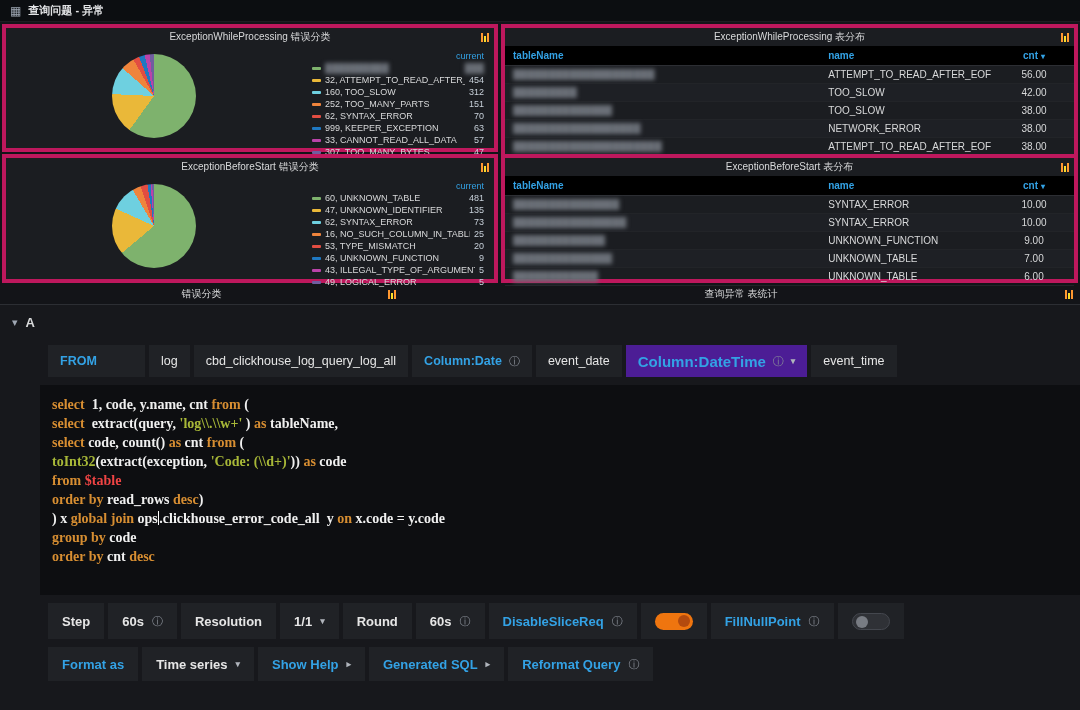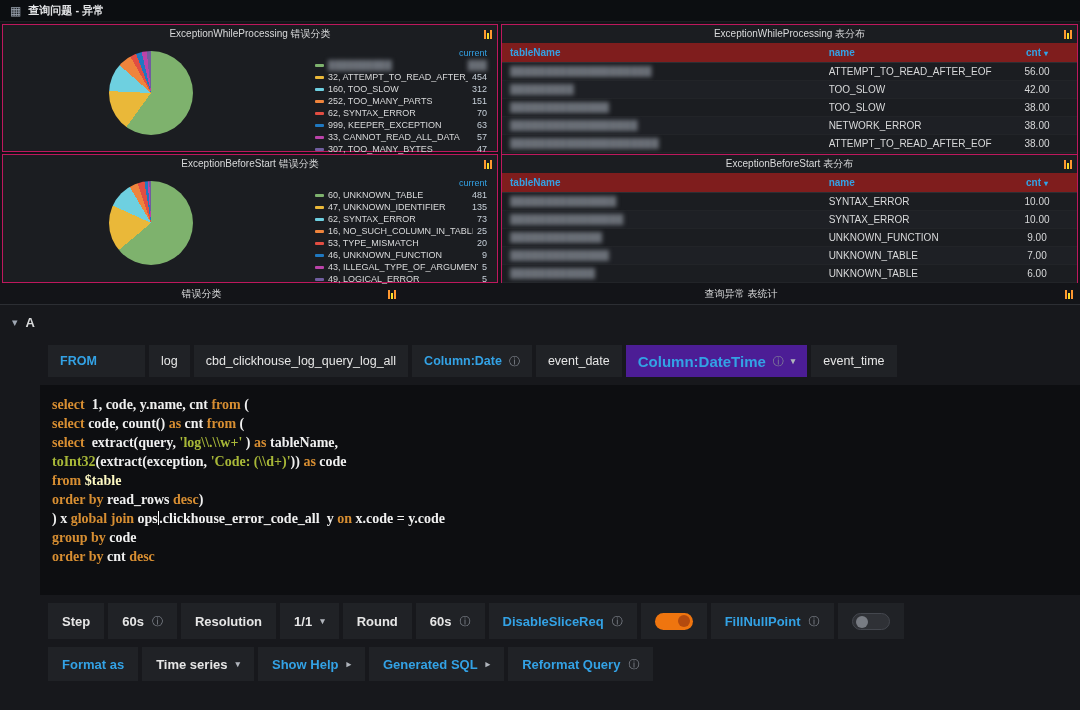--- a/index.html
+++ b/index.html
@@ -5,42 +5,42 @@
   *{margin:0;padding:0;box-sizing:border-box}
   html,body{width:1080px;height:710px;overflow:hidden}
   body{background:#131418;font-family:"Liberation Sans",sans-serif;color:#d8d9da;position:relative}
 
   
   .topbar{position:absolute;top:0;left:0;right:0;height:22px;background:#0c0e11;display:flex;align-items:center;gap:7px;padding:0 10px;border-bottom:1px solid #1c1e22}
   .topbar .grid-icon{color:#9fa7b3;font-size:12px;line-height:1}
   .topbar-title{font-size:11px;font-weight:bold;color:#e3e4e6}
 
   
-  .panel{position:absolute;background:#1b1d21;border:1px solid #be185d}
+  .panel{position:absolute;background:#1b1d21;border:4px solid #be185d}
   .panel-header{height:18px;display:flex;align-items:center;justify-content:center;position:relative}
   .panel-title{font-size:10px;color:#d8d9da}
   .mini-icon{position:absolute;right:5px;top:4px;display:flex;align-items:flex-end;gap:1px;height:10px;cursor:pointer}
   .mini-icon i{display:block;width:2px}
   .mini-icon i:nth-child(1){height:9px;background:#ff9830}
   .mini-icon i:nth-child(2){height:6px;background:#fade2a}
   .mini-icon i:nth-child(3){height:9px;background:#ff9830}
 
   
   .pie-body{display:flex;align-items:flex-start;padding:4px 10px 0 106px}
   .pie{width:84px;height:84px;border-radius:50%;flex:none;margin-top:4px}
   .legend{margin-left:auto;width:172px;font-size:9px;line-height:12px}
   .legend-header{text-align:right;color:#33a2e5;height:12px}
   .legend-item{display:flex;align-items:center;gap:4px;height:12px}
   .legend-swatch{width:9px;height:3px;border-radius:1px;flex:none}
   .legend-label{color:#d8d9da;white-space:nowrap;overflow:hidden}
   .legend-value{margin-left:auto;color:#c7d0d9}
   .blurred{filter:blur(2px);color:#6a6f77 !important}
 
   
-  .thead{display:flex;align-items:center;height:20px;padding:0 8px;background:#7f1d1d;border-bottom:1px solid #2c2e33}
+  .thead{display:flex;align-items:center;height:20px;padding:0 8px;background:#000000;border-bottom:1px solid #2c2e33}
   .th{font-size:10px;font-weight:bold;color:#33a2e5}
   .sort-caret{color:#33a2e5;font-size:8px;margin-left:3px}
   .trow{display:flex;align-items:center;height:18px;padding:0 8px;border-bottom:1px solid #222428;font-size:10px;color:#d8d9da}
   .trow:nth-child(even){background:#1e2025}
   .c-table{width:57%;overflow:hidden;white-space:nowrap}
   .c-name{flex:1;overflow:hidden;white-space:nowrap}
   .c-cnt{width:64px;text-align:center}
 
   
   .row-header{position:absolute;height:16px;display:flex;align-items:center;justify-content:center;font-size:10px;color:#d8d9da;cursor:pointer}
@@ -58,21 +58,21 @@
   .seg.blue{color:#33a2e5;font-weight:bold}
   .seg.wide{min-width:97px}
   .seg.active{background:#4c1d95;font-size:15px}
   .info{color:#8a8f98;font-size:11px;font-weight:normal;font-style:normal}
   .dd-caret{color:#b0b5bc;font-size:9px}
 
   .sql-box{margin-top:8px;background:#0d0e11;padding:10px 12px;height:210px;font-family:Liberation Serif, serif;font-size:14px;font-weight:bold;line-height:19px;cursor:text}
   .sql-line{white-space:pre}
   .tok-p{color:#f0f0f0}
   .tok-k{color:#d78e32}
-  .tok-v{color:#fef9c3}
+  .tok-v{color:#ef4444}
   .tok-s{color:#a8b838}
   .tok-f{color:#a8b838}
   .caret-blink{display:inline-block;width:1.5px;height:14px;background:#ffffff;vertical-align:-2px}
 
   .ctl-row{display:flex;gap:4px;margin:8px 0 0 8px}
   .ctl{height:36px;background:#202226;display:flex;align-items:center;gap:8px;padding:0 14px;font-size:13px;font-weight:bold;color:#e6e6e6;white-space:nowrap;cursor:pointer}
   .ctl.blue{color:#33a2e5}
   .ctl-row.format .ctl{height:34px}
   .toggle{width:38px;height:17px;border-radius:9px;position:relative;display:inline-block}
   .toggle .knob{position:absolute;top:2.5px;width:12px;height:12px;border-radius:50%}
@@ -339,22 +339,22 @@
           <span class="info">ⓘ</span>
           <span class="dd-caret">▾</span>
         </div>
       <div class="seg">
           <span>event_time</span>
         </div>
     </div>
 
     <div class="sql-box">
         <div class="sql-line"><span class="tok-k">select</span><span class="tok-p">  1, code, y.name, cnt </span><span class="tok-k">from</span><span class="tok-p"> (</span></div>
+        <div class="sql-line"><span class="tok-k">select</span><span class="tok-p">  extract(query, </span><span class="tok-s">'log\\.\\w+'</span><span class="tok-p"> ) </span><span class="tok-k">as</span><span class="tok-p"> tableName,</span></div>
         <div class="sql-line"><span class="tok-k">select</span><span class="tok-p"> code, count() </span><span class="tok-k">as</span><span class="tok-p"> cnt </span><span class="tok-k">from</span><span class="tok-p"> (</span></div>
-        <div class="sql-line"><span class="tok-k">select</span><span class="tok-p">  extract(query, </span><span class="tok-s">'log\\.\\w+'</span><span class="tok-p"> ) </span><span class="tok-k">as</span><span class="tok-p"> tableName,</span></div>
         <div class="sql-line"><span class="tok-f">toInt32</span><span class="tok-p">(extract(exception, </span><span class="tok-s">'Code: (\\d+)'</span><span class="tok-p">)) </span><span class="tok-k">as</span><span class="tok-p"> code</span></div>
         <div class="sql-line"><span class="tok-k">from</span><span class="tok-v"> $table</span></div>
         <div class="sql-line"><span class="tok-k">order by</span><span class="tok-p"> read_rows </span><span class="tok-k">desc</span><span class="tok-p">)</span></div>
         <div class="sql-line"><span class="tok-p">) x </span><span class="tok-k">global join</span><span class="tok-p"> ops</span><span class="caret-blink"></span><span class="tok-p">.clickhouse_error_code_all  y </span><span class="tok-k">on</span><span class="tok-p"> x.code = y.code</span></div>
         <div class="sql-line"><span class="tok-k">group by</span><span class="tok-p"> code</span></div>
         <div class="sql-line"><span class="tok-k">order by</span><span class="tok-p"> cnt </span><span class="tok-k">desc</span></div>
       </div>
 
     <div class="ctl-row">
       <div class="ctl">

